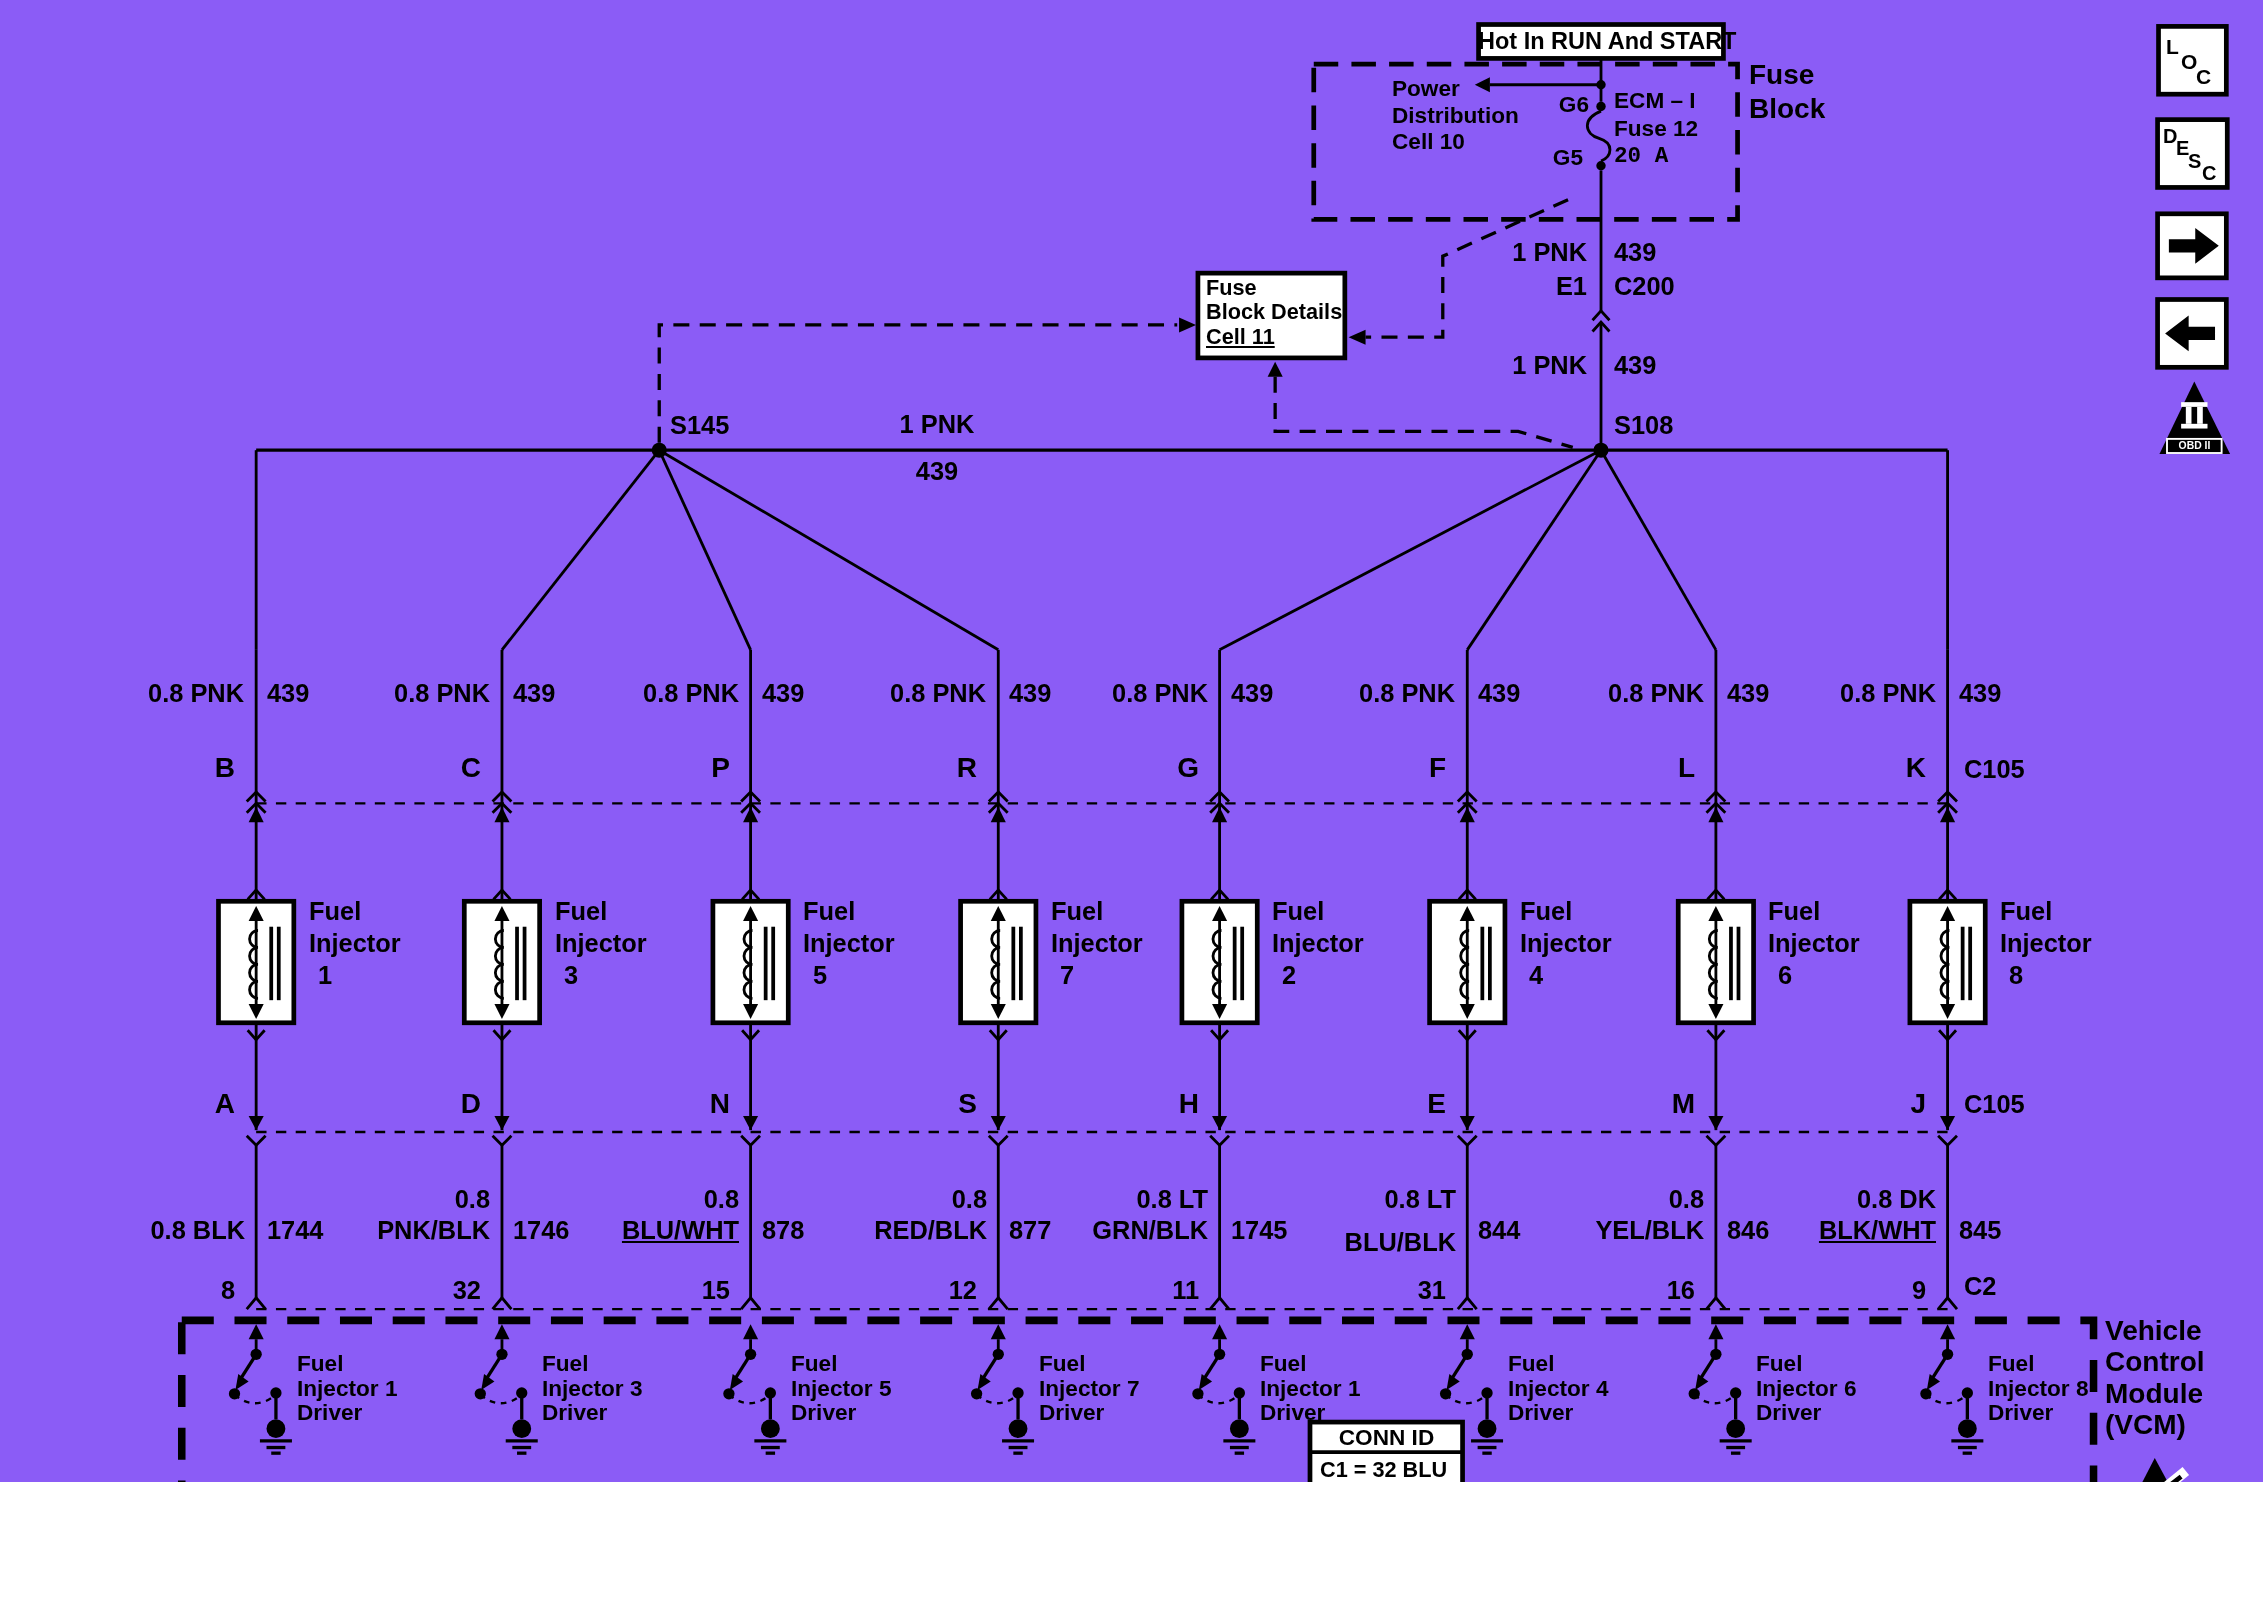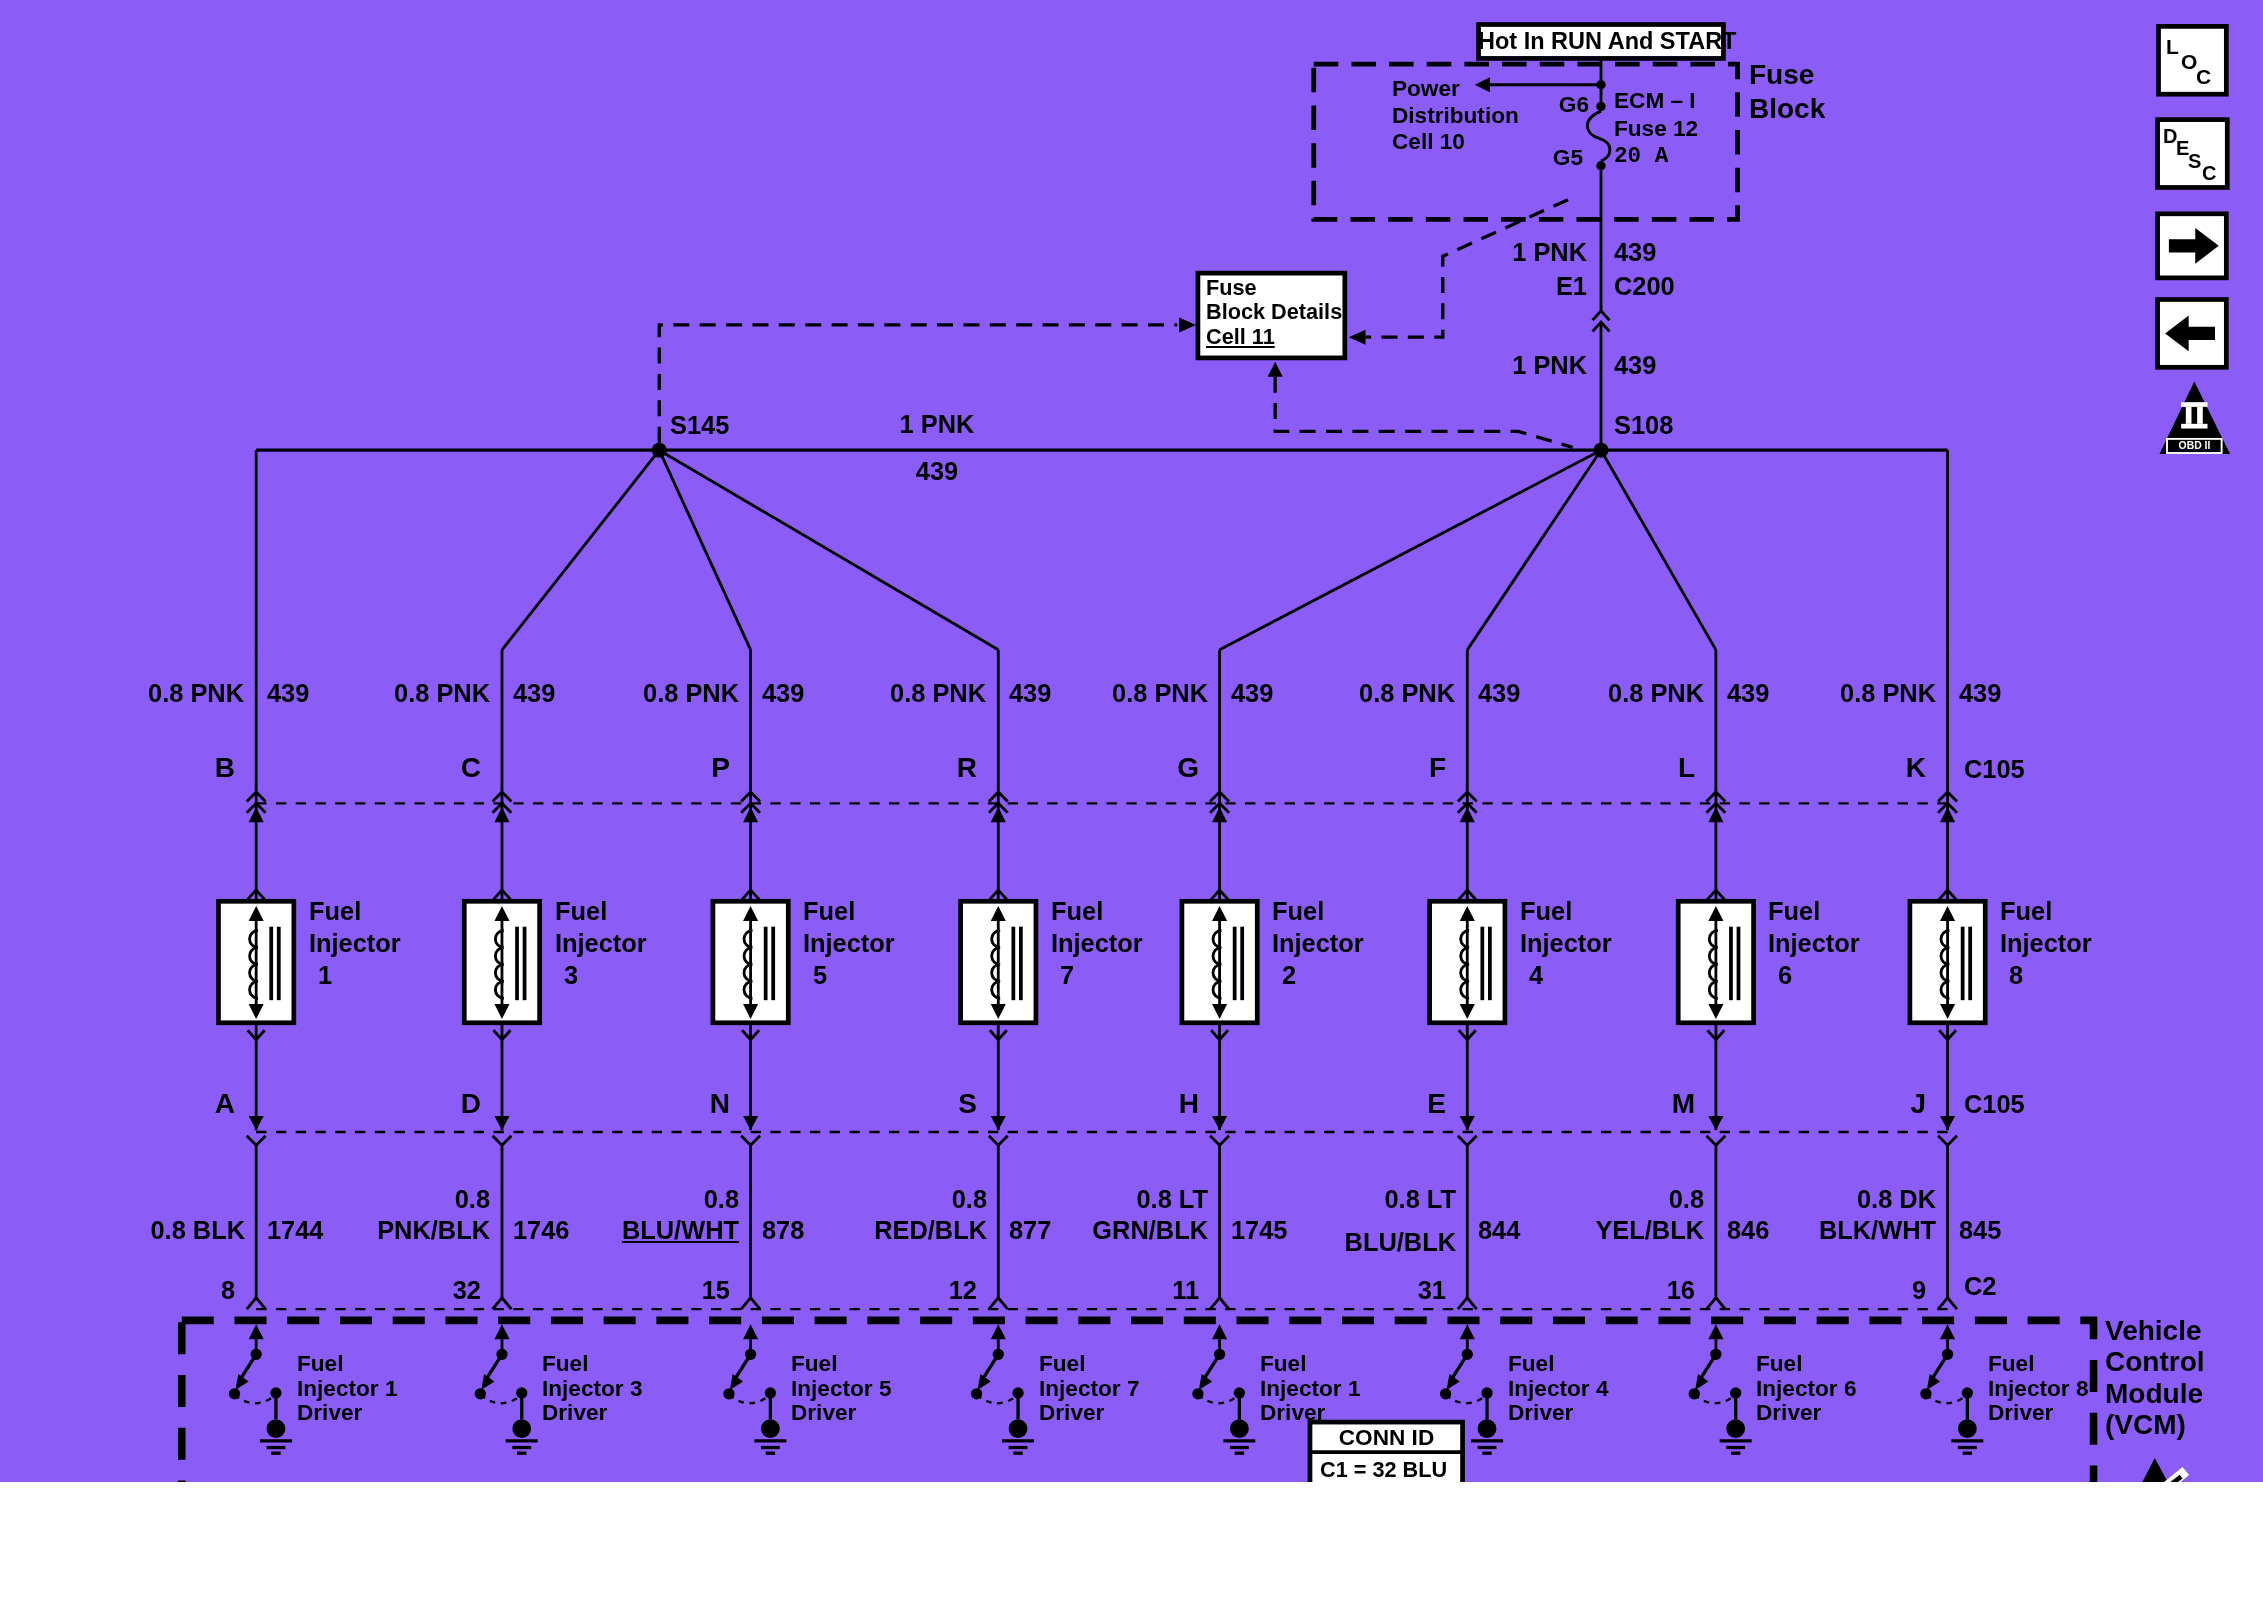--- a/index.html
+++ b/index.html
@@ -287,21 +287,21 @@
 <div class="lbl s24" style="left:1756px;top:1401px;">Driver</div>
 
 <div class="lbl s27 ra w200" style="left:1748px;top:680px;">0.8 PNK</div>
 <div class="lbl s27" style="left:1959px;top:680px;">439</div>
 <div class="lbl s30 ra w100" style="left:1832px;top:753px;">K</div>
 <div class="lbl s27" style="left:2000px;top:898px;">Fuel</div>
 <div class="lbl s27" style="left:2000px;top:930px;">Injector</div>
 <div class="lbl s27" style="left:2009px;top:962px;">8</div>
 <div class="lbl s30 ra w100" style="left:1832px;top:1089px;">J</div>
 <div class="lbl s27 ra w220" style="left:1729px;top:1186px;">0.8 DK</div>
-<div class="lbl s27 ra w220" style="left:1729px;top:1217px;">BLK/WHT</div>
+<div class="lbl s27 ra w220" style="left:1729px;top:1217px;text-decoration:underline;">BLK/WHT</div>
 <div class="lbl s27" style="left:1959px;top:1217px;">845</div>
 <div class="lbl s27 ra w100" style="left:1832px;top:1277px;">9</div>
 <div class="lbl s24" style="left:1988px;top:1352px;">Fuel</div>
 <div class="lbl s24" style="left:1988px;top:1377px;">Injector 8</div>
 <div class="lbl s24" style="left:1988px;top:1401px;">Driver</div>
 
 <div class="lbl s24 ctr" style="left:1310px;top:1426px;width:153px;">CONN ID</div>
 <div class="lbl s23" style="left:1320px;top:1459px;">C1 = 32 BLU</div>
 <div class="lbl s23" style="left:1320px;top:1484px;">C2 = 32 RED</div>
 <div class="lbl s23" style="left:1320px;top:1509px;">C3 = 32 CLR</div>

